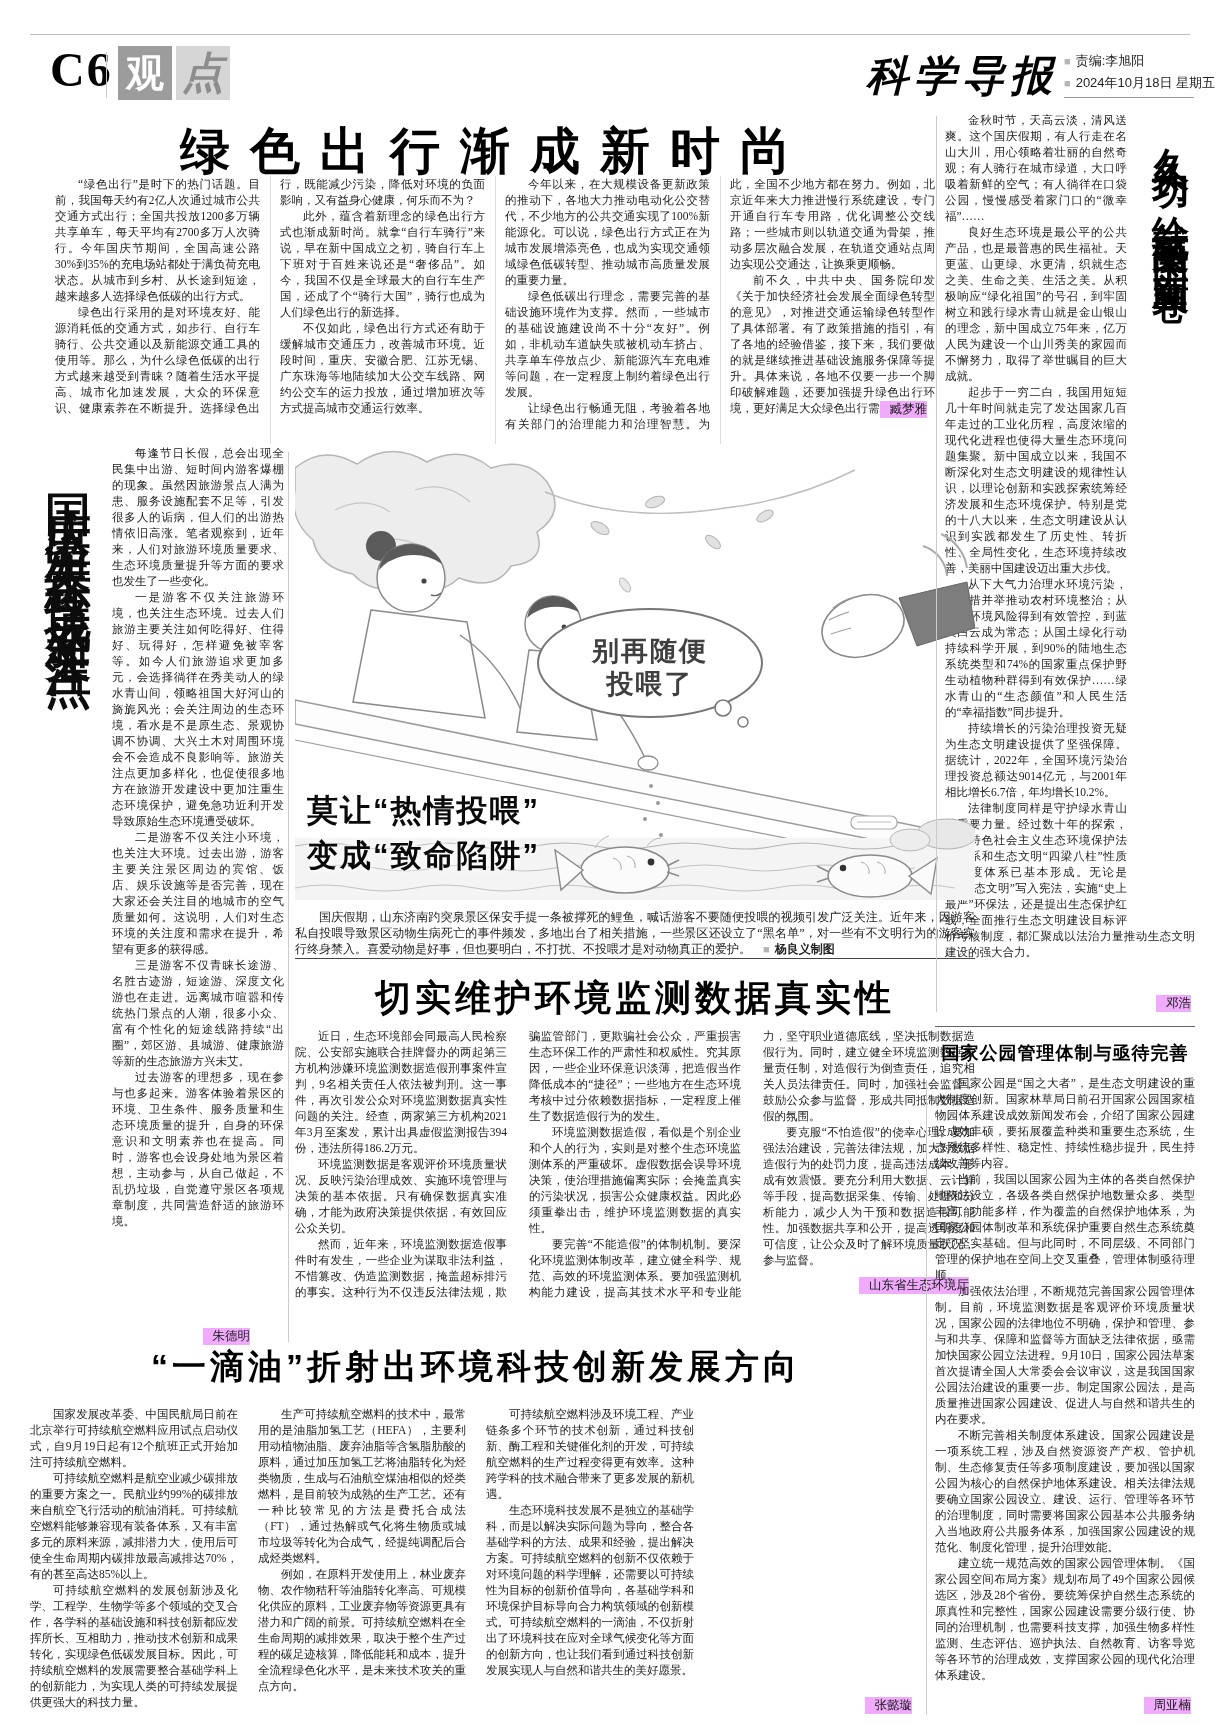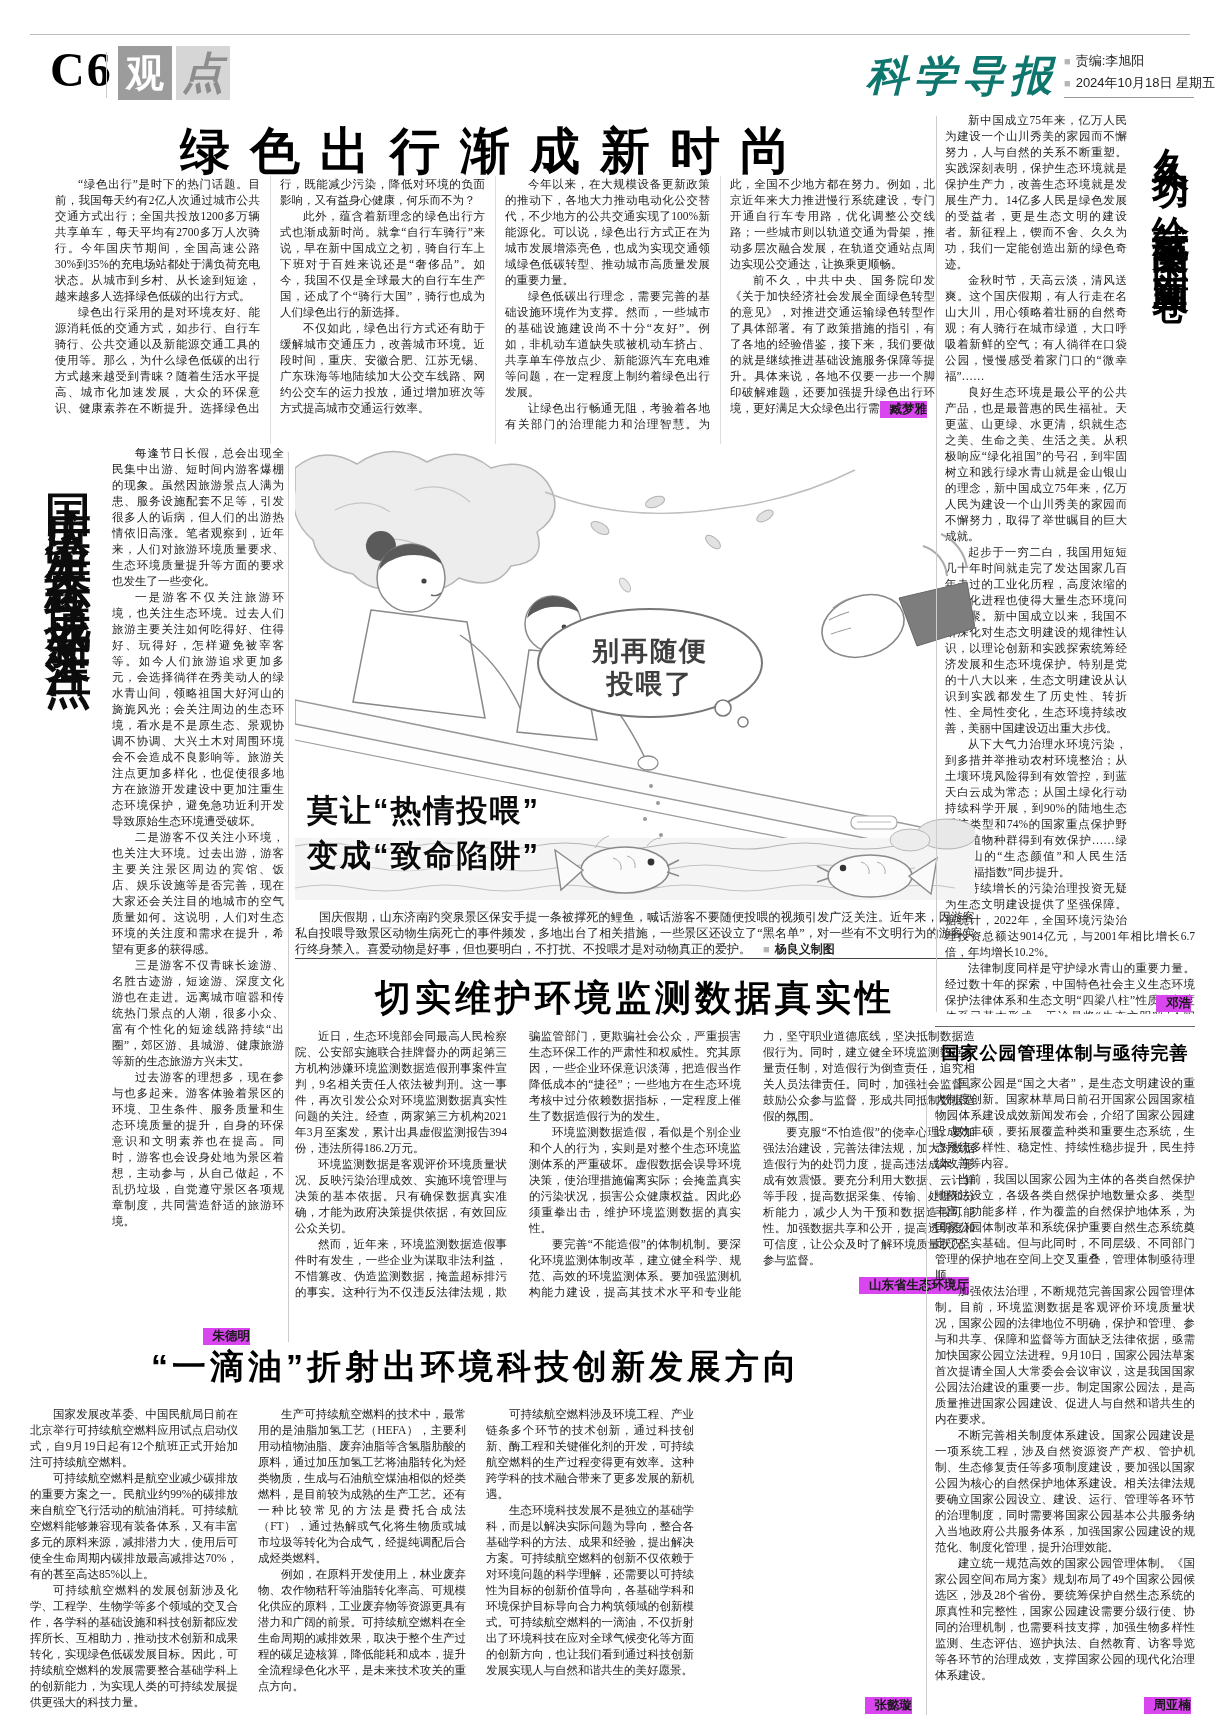--- a/index.html
+++ b/index.html
@@ -11,27 +11,27 @@
   }
   .abs { position:absolute; }
   .hline { background:#bbbbbb; height:1px; }
   .vline { background:#cccccc; width:1px; }
 
   
   .page-no { font-family:"Liberation Serif", serif; font-weight:bold; font-size:48px; color:#000; letter-spacing:2px;margin-left:16px; }
   .sec-box { width:54px; height:54px; display:flex; align-items:center; justify-content:center; }
   .sec-box.g { background:#9c9c9c; color:#ffffff; font-family:"Liberation Sans", sans-serif; font-weight:900; font-size:38px; }
   .sec-box.d { background:#d6d6d6; color:#8d8d8d; font-family:"Liberation Serif", serif; font-style:italic; font-weight:bold; font-size:42px; }
-  .masthead { font-family:"Liberation Serif", serif; font-style:italic; font-weight:bold; font-size:42px; color:#0f766e; letter-spacing:6px; }
+  .masthead { font-family:"Liberation Serif", serif; font-style:italic; font-weight:bold; font-size:42px; color:#000000; letter-spacing:6px; }
   .editor-line { font-family:"Liberation Sans", sans-serif; font-size:13px; color:#222; line-height:22px; white-space:nowrap; }
   .sq { color:#b5b5b5; font-size:11px; margin-right:5px; }
 
   
   .body-txt p { text-align:justify; text-indent:2em; font-size:11.5px; line-height:16px; color:#1c1c1c; }
-  .byline { position:absolute; font-size:12.5px; font-weight:bold; background:#d946ef; padding-left:10px; }
+  .byline { position:absolute; font-size:12.5px; font-weight:normal; background:#f0abfc; padding-left:10px; }
   .art-title-sans { font-family:"Liberation Sans", sans-serif; font-weight:900; color:#000000; text-align:center; }
 
   
   #main-art { left:55px; top:112px; width:880px; height:332px; }
   #main-title { font-size:50px; letter-spacing:20px; padding-top:6px; }
   #main-body { position:absolute; top:64px; left:0; right:0; bottom:0;
     column-count:4; column-gap:20px; column-fill:auto; column-rule:1px solid #dddddd; overflow:hidden; }
 
   
   #right-art { left:945px; top:112px; width:250px; height:902px; overflow:hidden; }
@@ -104,21 +104,20 @@
         <p>绿色低碳出行理念，需要完善的基础设施环境作为支撑。然而，一些城市的基础设施建设尚不十分“友好”。例如，非机动车道缺失或被机动车挤占、共享单车停放点少、新能源汽车充电难等问题，在一定程度上制约着绿色出行发展。</p>
         <p>让绿色出行畅通无阻，考验着各地有关部门的治理能力和治理智慧。为此，全国不少地方都在努力。例如，北京近年来大力推进慢行系统建设，专门开通自行车专用路，优化调整公交线路；一些城市则以轨道交通为骨架，推动多层次融合发展，在轨道交通站点周边实现公交通达，让换乘更顺畅。</p>
         <p>前不久，中共中央、国务院印发《关于加快经济社会发展全面绿色转型的意见》，对推进交通运输绿色转型作了具体部署。有了政策措施的指引，有了各地的经验借鉴，接下来，我们要做的就是继续推进基础设施服务保障等提升。具体来说，各地不仅要一步一个脚印破解难题，还要加强提升绿色出行环境，更好满足大众绿色出行需求。</p>
       </div>
     <div class="byline" style="right:8px; bottom:26px;">臧梦雅</div>
   </div>
 
   <div class="abs" id="right-art">
     <div id="right-vtitle"><span class="t1">久久为功</span><span class="t2">绘就美丽中国『新画卷』</span></div>
     <div class="body-txt">
-        <p>新中国成立75年来，亿万人民为建设一个山川秀美的家园而不懈努力，人与自然的关系不断重塑。实践深刻表明，保护生态环境就是保护生产力，改善生态环境就是发展生产力。14亿多人民是绿色发展的受益者，更是生态文明的建设者。新征程上，锲而不舍、久久为功，我们一定能创造出新的绿色奇迹。</p>
         <p>金秋时节，天高云淡，清风送爽。这个国庆假期，有人行走在名山大川，用心领略着壮丽的自然奇观；有人骑行在城市绿道，大口呼吸着新鲜的空气；有人徜徉在口袋公园，慢慢感受着家门口的“微幸福”……</p>
         <p>良好生态环境是最公平的公共产品，也是最普惠的民生福祉。天更蓝、山更绿、水更清，织就生态之美、生命之美、生活之美。从积极响应“绿化祖国”的号召，到牢固树立和践行绿水青山就是金山银山的理念，新中国成立75年来，亿万人民为建设一个山川秀美的家园而不懈努力，取得了举世瞩目的巨大成就。</p>
         <p>起步于一穷二白，我国用短短几十年时间就走完了发达国家几百年走过的工业化历程，高度浓缩的现代化进程也使得大量生态环境问题集聚。新中国成立以来，我国不断深化对生态文明建设的规律性认识，以理论创新和实践探索统筹经济发展和生态环境保护。特别是党的十八大以来，生态文明建设从认识到实践都发生了历史性、转折性、全局性变化，生态环境持续改善，美丽中国建设迈出重大步伐。</p>
         <p>从下大气力治理水环境污染，到多措并举推动农村环境整治；从土壤环境风险得到有效管控，到蓝天白云成为常态；从国土绿化行动持续科学开展，到90%的陆地生态系统类型和74%的国家重点保护野生动植物种群得到有效保护……绿水青山的“生态颜值”和人民生活的“幸福指数”同步提升。</p>
         <p>持续增长的污染治理投资无疑为生态文明建设提供了坚强保障。据统计，2022年，全国环境污染治理投资总额达9014亿元，与2001年相比增长6.7倍，年均增长10.2%。</p>
         <p>法律制度同样是守护绿水青山的重要力量。经过数十年的探索，中国特色社会主义生态环境保护法律体系和生态文明“四梁八柱”性质的制度体系已基本形成。无论是将“生态文明”写入宪法，实施“史上最严”环保法，还是提出生态保护红线，全面推行生态文明建设目标评价考核制度，都汇聚成以法治力量推动生态文明建设的强大合力。</p>
       </div>
     <div class="byline" style="right:4px; bottom:2px;">邓浩</div>
   </div>
 

